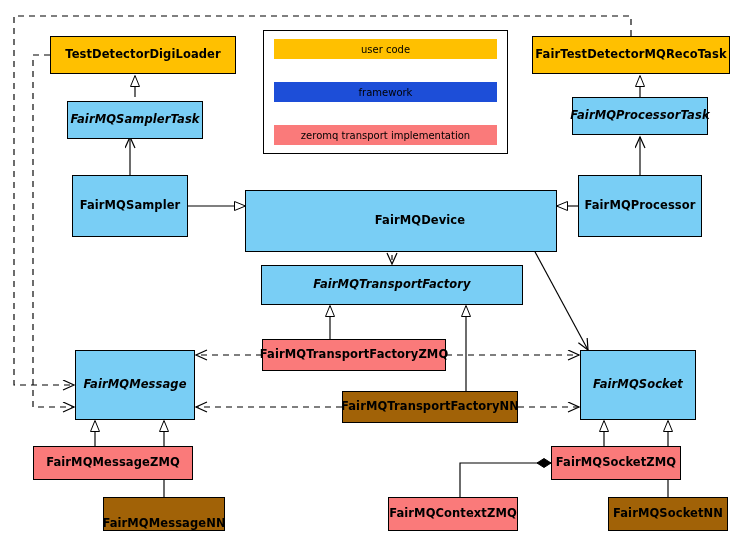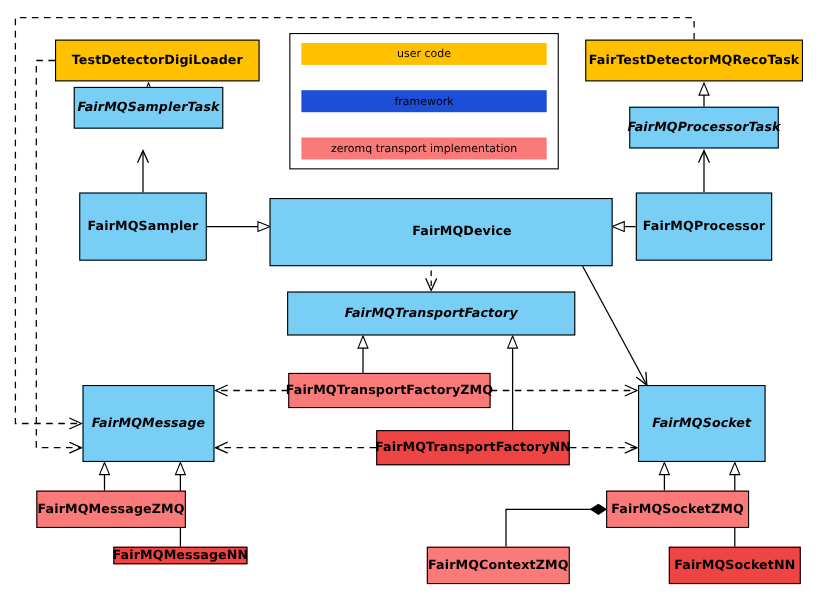--- a/index.html
+++ b/index.html
@@ -20,21 +20,21 @@
     font-size:11.5px;
     font-weight:bold;
     color:#000000;
     line-height:1.15;
     letter-spacing:0.1px;
   }
   .node.abstract{font-style:italic;}
   .c-user{background:#FFC000;}
   .c-framework{background:#79CEF5;}
   .c-zmq{background:#FA7A7A;}
-  .c-nn{background:#ef4444;}
+  .c-nn{background:#a16207;}
 
   #legend{
     position:absolute;
     left:263px;top:30px;width:245px;height:124px;
     box-sizing:border-box;
     background:#ffffff;
     border:1px solid #000000;
     padding:8px 10px;
     display:flex;flex-direction:column;justify-content:space-between;
   }
@@ -120,54 +120,54 @@
     </div>
   </div>
 
   <div id="nodes">
       <div class="node c-user" style="left: 50px; top: 36px; width: 186px; height: 38px;">
         <span>TestDetectorDigiLoader</span>
       </div>
       <div class="node c-user" style="left: 532px; top: 36px; width: 198px; height: 38px;">
         <span>FairTestDetectorMQRecoTask</span>
       </div>
-      <div class="node c-framework abstract" style="left: 67px; top: 79px; width: 136px; height: 38px;">
+      <div class="node c-framework abstract" style="left: 67px; top: 101px; width: 136px; height: 38px;">
         <span>FairMQSamplerTask</span>
       </div>
       <div class="node c-framework abstract" style="left: 572px; top: 97px; width: 136px; height: 38px;">
         <span>FairMQProcessorTask</span>
       </div>
       <div class="node c-framework" style="left: 72px; top: 175px; width: 116px; height: 62px;">
         <span>FairMQSampler</span>
       </div>
-      <div class="node c-framework" style="left: 245px; top: 180px; width: 312px; height: 62px; padding-left: 38px;">
+      <div class="node c-framework" style="left: 245px; top: 190px; width: 312px; height: 62px; padding-left: 38px;">
         <span>FairMQDevice</span>
       </div>
       <div class="node c-framework" style="left: 578px; top: 175px; width: 124px; height: 62px;">
         <span>FairMQProcessor</span>
       </div>
       <div class="node c-framework abstract" style="left: 261px; top: 265px; width: 262px; height: 40px;">
         <span>FairMQTransportFactory</span>
       </div>
       <div class="node c-zmq" style="left: 262px; top: 339px; width: 184px; height: 32px;">
         <span>FairMQTransportFactoryZMQ</span>
       </div>
       <div class="node c-nn" style="left: 342px; top: 391px; width: 176px; height: 32px;">
         <span>FairMQTransportFactoryNN</span>
       </div>
       <div class="node c-framework abstract" style="left: 75px; top: 350px; width: 120px; height: 70px;">
         <span>FairMQMessage</span>
       </div>
       <div class="node c-framework abstract" style="left: 580px; top: 350px; width: 116px; height: 70px;">
         <span>FairMQSocket</span>
       </div>
-      <div class="node c-zmq" style="left: 33px; top: 446px; width: 136px; height: 34px;">
+      <div class="node c-zmq" style="left: 33px; top: 446px; width: 160px; height: 34px;">
         <span>FairMQMessageZMQ</span>
       </div>
-      <div class="node c-nn" style="left: 103px; top: 497px; width: 122px; height: 16px;">
+      <div class="node c-nn" style="left: 103px; top: 497px; width: 122px; height: 34px; align-items: flex-end;">
         <span>FairMQMessageNN</span>
       </div>
       <div class="node c-zmq" style="left: 551px; top: 446px; width: 130px; height: 34px;">
         <span>FairMQSocketZMQ</span>
       </div>
       <div class="node c-nn" style="left: 608px; top: 497px; width: 120px; height: 34px;">
         <span>FairMQSocketNN</span>
       </div>
       <div class="node c-zmq" style="left: 388px; top: 497px; width: 130px; height: 34px;">
         <span>FairMQContextZMQ</span>

